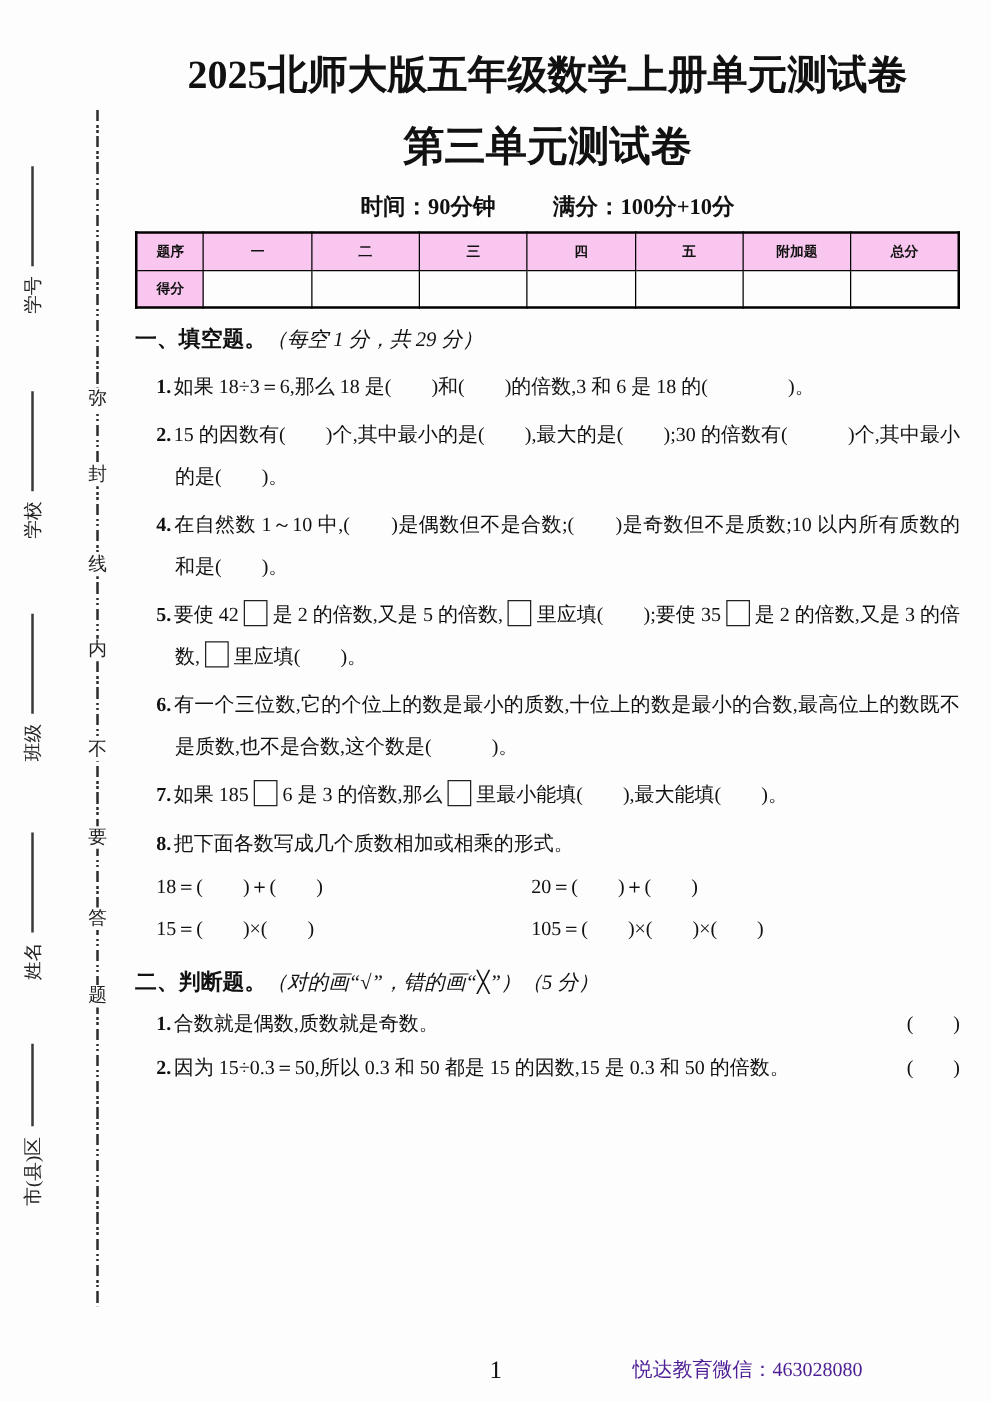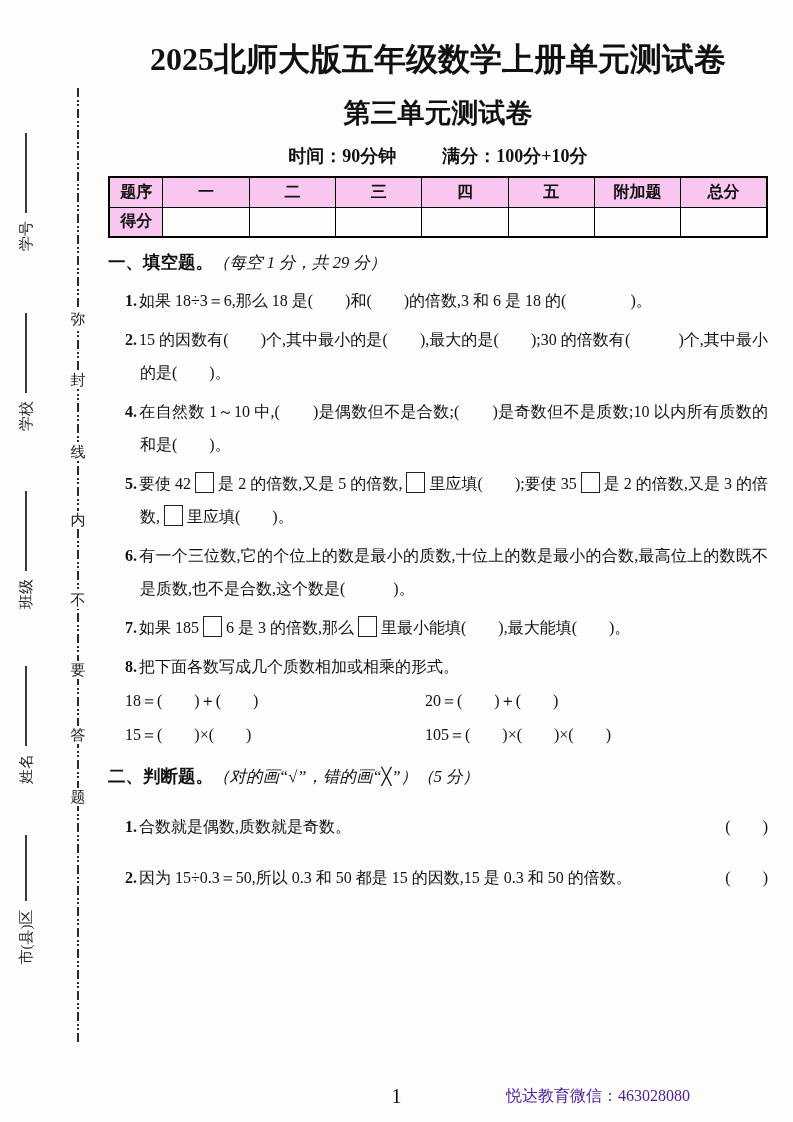--- a/index.html
+++ b/index.html
@@ -39,44 +39,44 @@
   }
   .f0{top:179px}.f1{top:359px}.f2{top:537px}.f3{top:712px}.f4{top:887px}
   .field .flabel { font-size: 15px; color: #222; white-space: nowrap; }
   .field .fline  { width: 80px; height: 2px; background: #3a3a3a; }
   .f4 .fline { width: 66px; }
 
   
   .content { position: absolute; left: 108px; top: 38px; width: 660px; }
 
   .title    { margin: 0; font-size: 32px; font-weight: 700; text-align: center; white-space: nowrap; }
-  .subtitle { margin: 13px 0 12px; font-size: 27px; font-weight: 700; text-align: center; }
+  .subtitle { margin: 13px 0 12px; font-size: 33px; font-weight: 700; text-align: center; }
   .meta     { display: flex; justify-content: center; gap: 46px; margin-top: 13px;
               font-size: 18px; font-weight: 700; }
 
   table.score { width: 100%; border-collapse: collapse; border: 2px solid #000;
                 table-layout: fixed; margin-top: 8px; }
   table.score td { border: 1px solid #000; height: 30px; text-align: center;
-                   font-size: 16px; font-weight: 700; padding: 0; }
+                   font-size: 11px; font-weight: 700; padding: 0; }
   table.score td.pink { background: #f8c6ee; }
   col.c-first { width: 8.2%; }
 
   .sec-header { margin-top: 9px; font-size: 17.5px; line-height: 30px; }
   .sec-no, .sec-title { font-weight: 700; }
   .sec-note { font-size: 16.5px; font-style: italic; }
 
   .q { font-size: 16px; line-height: 33px; text-align: justify;
        padding-left: 32px; text-indent: -15px; margin-top: 6px; }
   .qno { font-weight: 700; padding-right: 2px; }
 
   .equations { display: grid; grid-template-columns: 300px 1fr;
                margin-left: 17px; margin-top: 1px;
                font-size: 16px; line-height: 34px; }
 
-  .jq { display: flex; font-size: 16px; line-height: 33px; margin-top: 18px; }
+  .jq { display: flex; font-size: 16px; line-height: 33px; margin-top: 2px; }
   .jq .qbody { flex: 1; padding-left: 32px; text-indent: -15px; text-align: justify; }
   .jq .jblank { padding-left: 8px; white-space: nowrap; }
 
   .bbox { display: inline-block; width: 19px; height: 21px;
           border: 1.6px solid #222; background: #fff;
           vertical-align: -4px; margin: 0 4px; }
 
   
   .footer { position: absolute; left: 0; right: 0; bottom: 13px; height: 24px; }
   .page-num { position: absolute; left: 50%; transform: translateX(-50%);

